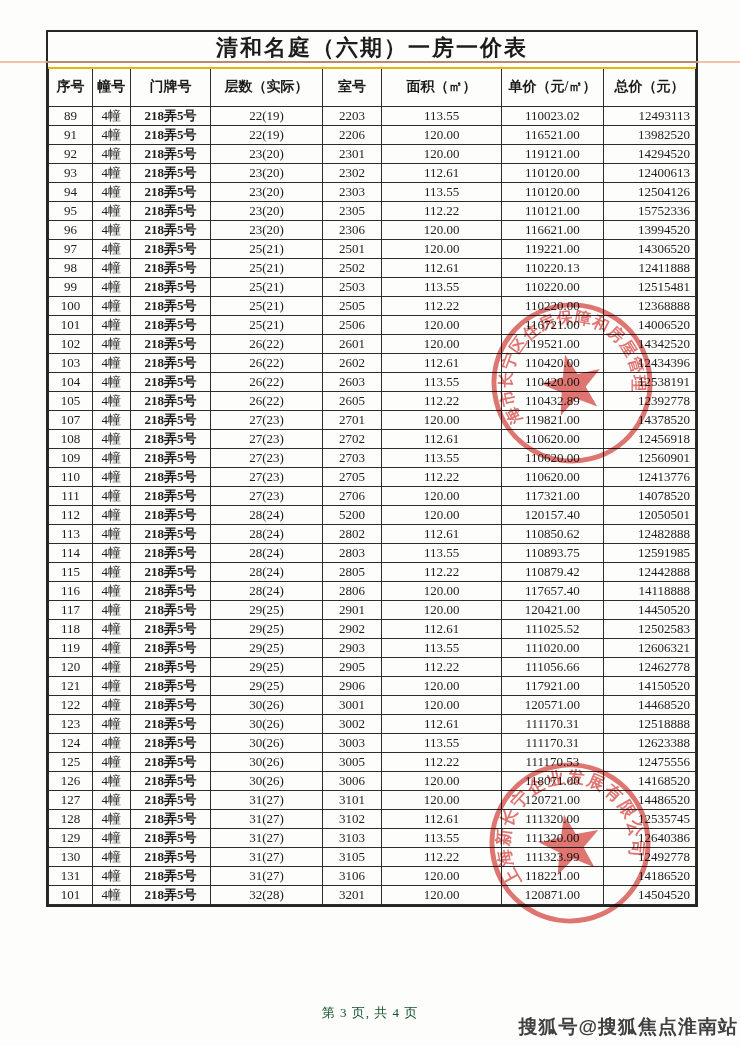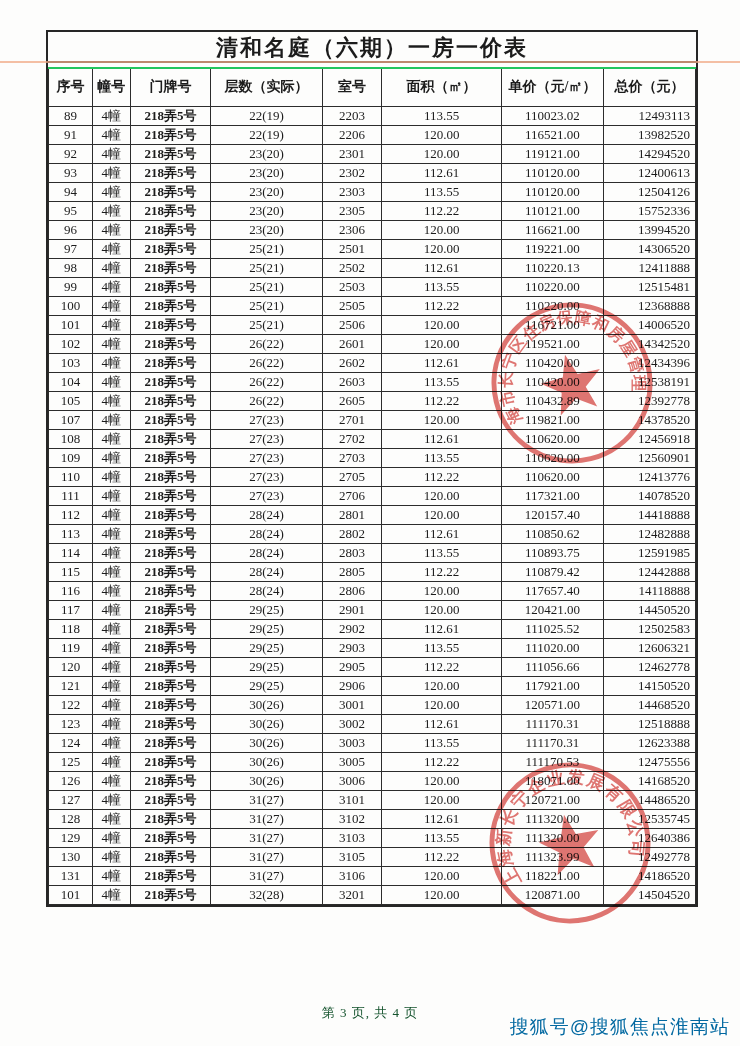--- a/index.html
+++ b/index.html
@@ -16,42 +16,42 @@
   .doc { position:absolute; left:46px; top:30px; width:652px; z-index:2; }
   .frame { border:2px solid #262626; background:#fdfdfc; }
   .title-row {
     height:31px; line-height:31px; text-align:center;
     font-size:22px; font-weight:700; letter-spacing:2px;
     border-bottom:2px solid #262626;
   }
   .gap { height:4px; }
   table.price-table {
     width:100%; border-collapse:collapse; table-layout:fixed;
-    border-top:2px solid #22c55e;
+    border-top:2px solid #eab308;
   }
   .price-table th {
     height:38px; font-size:14px; font-weight:700;
     border:1.5px solid #2c2c2c; text-align:center; overflow:hidden;
   }
   .price-table td {
     height:18px; line-height:18px; font-size:13px;
     border:1.5px solid #2c2c2c; text-align:center;
     white-space:nowrap; overflow:hidden;
   }
   .price-table td:nth-child(8) { text-align:right; padding-right:5px;margin-top:36px; }
   .price-table td:nth-child(3) { font-size:13px;font-weight:bold; }
   
   .page-footer {
     position:absolute; left:0; top:1004px; width:740px; text-align:center;
     font-size:13px; color:#14532d; letter-spacing:1px; z-index:2;
   }
   .watermark {
-    position:absolute; right:10px; top:1014px; z-index:5;
+    position:absolute; right:2px; top:1014px; z-index:5;
     font-family:"Liberation Sans","DejaVu Sans",sans-serif;
-    font-size:19px; font-weight:400; color:#0369a1; letter-spacing:1px;
+    font-size:19px; font-weight:700; color:#404040; letter-spacing:1px;
     text-shadow:1px 1px 0 rgba(255,255,255,.85), 2px 2px 0 rgba(255,255,255,.5);
   }
   
   .stamp {
     position:absolute; width:170px; height:170px; z-index:6;
     mix-blend-mode:multiply; opacity:.8; pointer-events:none;
   }
   .stamp-1 { left:487px; top:298px; transform:rotate(-14deg); }
   .stamp-2 { left:485px; top:758px; transform:rotate(-12deg); }
   .stamp svg { width:100%; height:100%; }
@@ -299,24 +299,24 @@
       <td>2706</td>
       <td>120.00</td>
       <td>117321.00</td>
       <td>14078520</td>
     </tr>
             <tr>
       <td>112</td>
       <td>4幢</td>
       <td>218弄5号</td>
       <td>28(24)</td>
-      <td>2801</td>
+      <td>5200</td>
       <td>120.00</td>
       <td>120157.40</td>
-      <td>14418888</td>
+      <td>12050501</td>
     </tr>
             <tr>
       <td>113</td>
       <td>4幢</td>
       <td>218弄5号</td>
       <td>28(24)</td>
       <td>2802</td>
       <td>112.61</td>
       <td>110850.62</td>
       <td>12482888</td>

